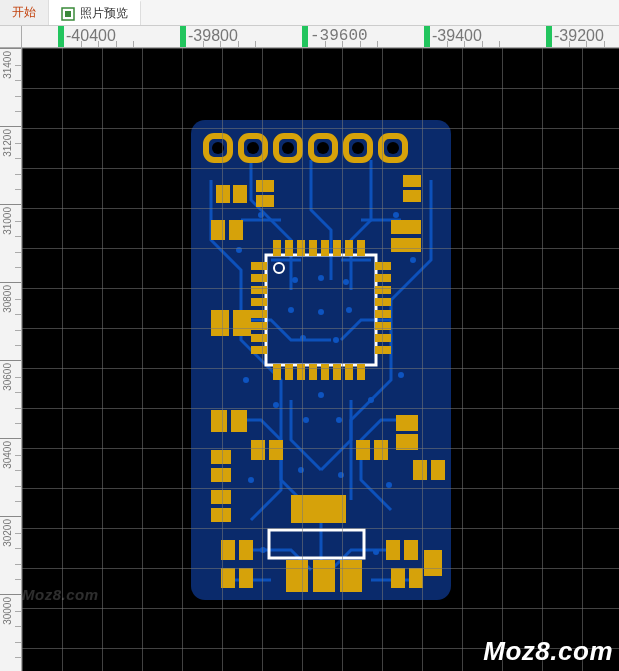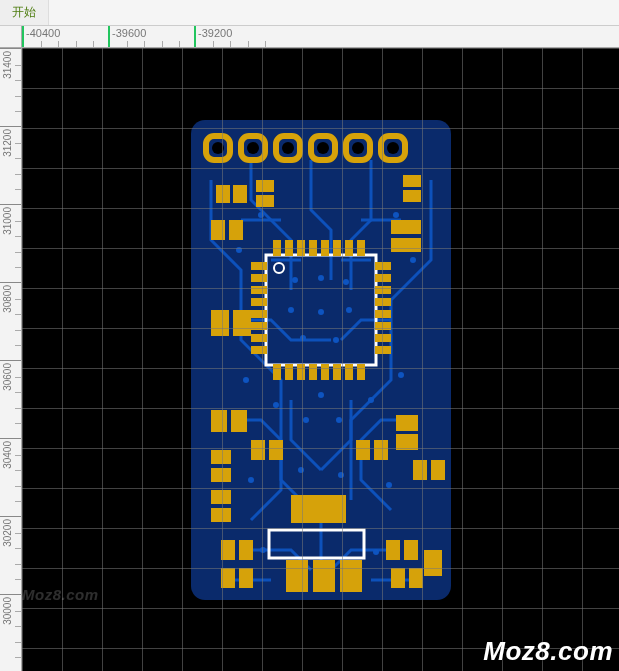--- a/index.html
+++ b/index.html
@@ -19,21 +19,21 @@
       border-bottom: 1px solid #ccc;
       background: #f5f5f5;
       align-items: stretch;
     }
     .tab {
       display: flex;
       align-items: center;
       padding: 0 12px;
       border-right: 1px solid #ddd;
       background: #eee;
-      color: #4d7c0f;
+      color: #c2410c;
       cursor: pointer;
       gap: 5px;
     }
     .tab.active {
       background: #fff;
       color: #333;
       border-top: 2px solid #fff;
     }
     .tab-icon {
       width: 14px;
@@ -69,26 +69,27 @@
       overflow: hidden;
     }
     .ruler-h-inner {
       display: flex;
       height: 100%;
     }
     .ruler-h-tick {
       position: relative;
       flex: 0 0 auto;
       height: 100%;
-      border-left: 2px solid #22c55e;
-      font-size: 11px;
+      border-left: 6px solid #22c55e;
+      font-size: 16px;
       color: #777;
       padding-left: 2px;
       padding-top: 2px;
       line-height: 1;
+      margin-left: 36px;
     }
     .ruler-h-sub {
       position: absolute;
       bottom: 0;
       height: 6px;
       width: 1px;
       background: #aaa;
     }
     .ruler-v {
       position: absolute;
@@ -168,29 +169,40 @@
       text-shadow: 0 0 3px rgba(0,0,0,0.6);
     }
   </style>
 </head>
 <body>
 
 <div class="tabbar">
   <div class="tab">
     <span>开始</span>
   </div>
+  <div class="tab active">
+    <span class="tab-icon">
+      <svg viewBox="0 0 14 14">
+          <rect x="1" y="1" width="12" height="12" fill="none" stroke="#3a8a3a" stroke-width="1.5"></rect>
+          <rect x="4" y="4" width="6" height="6" fill="#3a8a3a"></rect>
+        </svg>
+    </span>
+    <span>照片预览</span>
+  </div>
 </div>
 
 <div class="workspace">
   <div class="ruler-corner"></div>
 
   <div class="ruler-h">
     <div class="ruler-h-inner" id="ruler-h-inner">
         <div class="ruler-h-tick" style="width: 86px;">-40400<div class="ruler-h-sub" style="left: 17.2px;"></div><div class="ruler-h-sub" style="left: 34.4px;"></div><div class="ruler-h-sub" style="left: 51.6px;"></div><div class="ruler-h-sub" style="left: 68.8px;"></div></div>
-        <div class="ruler-h-tick" style="width: 86px;">-39600<div class="ruler-h-sub" style="left: 17.2px;"></div><div class="ruler-h-sub" style="left: 34.4px;"></div><div class="ruler-h-sub" style="left: 51.6px;"></div><div class="ruler-h-sub" style="left: 68.8px;"></div></div>
+        <div class="ruler-h-tick" style="width: 86px;">-39800<div class="ruler-h-sub" style="left: 17.2px;"></div><div class="ruler-h-sub" style="left: 34.4px;"></div><div class="ruler-h-sub" style="left: 51.6px;"></div><div class="ruler-h-sub" style="left: 68.8px;"></div></div>
+        <div class="ruler-h-tick" style="width: 86px; font-family: Liberation Mono, monospace;">-39600<div class="ruler-h-sub" style="left: 17.2px;"></div><div class="ruler-h-sub" style="left: 34.4px;"></div><div class="ruler-h-sub" style="left: 51.6px;"></div><div class="ruler-h-sub" style="left: 68.8px;"></div></div>
+        <div class="ruler-h-tick" style="width: 86px;">-39400<div class="ruler-h-sub" style="left: 17.2px;"></div><div class="ruler-h-sub" style="left: 34.4px;"></div><div class="ruler-h-sub" style="left: 51.6px;"></div><div class="ruler-h-sub" style="left: 68.8px;"></div></div>
         <div class="ruler-h-tick" style="width: 86px;">-39200<div class="ruler-h-sub" style="left: 17.2px;"></div><div class="ruler-h-sub" style="left: 34.4px;"></div><div class="ruler-h-sub" style="left: 51.6px;"></div><div class="ruler-h-sub" style="left: 68.8px;"></div></div>
       </div>
   </div>
 
   <div class="ruler-v">
     <div class="ruler-v-inner" id="ruler-v-inner">
         <div class="ruler-v-tick" style="height: 78px;"><span>31400</span><div class="ruler-v-sub" style="top: 15.6px;"></div><div class="ruler-v-sub" style="top: 31.2px;"></div><div class="ruler-v-sub" style="top: 46.8px;"></div><div class="ruler-v-sub" style="top: 62.4px;"></div></div>
         <div class="ruler-v-tick" style="height: 78px;"><span>31200</span><div class="ruler-v-sub" style="top: 15.6px;"></div><div class="ruler-v-sub" style="top: 31.2px;"></div><div class="ruler-v-sub" style="top: 46.8px;"></div><div class="ruler-v-sub" style="top: 62.4px;"></div></div>
         <div class="ruler-v-tick" style="height: 78px;"><span>31000</span><div class="ruler-v-sub" style="top: 15.6px;"></div><div class="ruler-v-sub" style="top: 31.2px;"></div><div class="ruler-v-sub" style="top: 46.8px;"></div><div class="ruler-v-sub" style="top: 62.4px;"></div></div>
         <div class="ruler-v-tick" style="height: 78px;"><span>30800</span><div class="ruler-v-sub" style="top: 15.6px;"></div><div class="ruler-v-sub" style="top: 31.2px;"></div><div class="ruler-v-sub" style="top: 46.8px;"></div><div class="ruler-v-sub" style="top: 62.4px;"></div></div>

